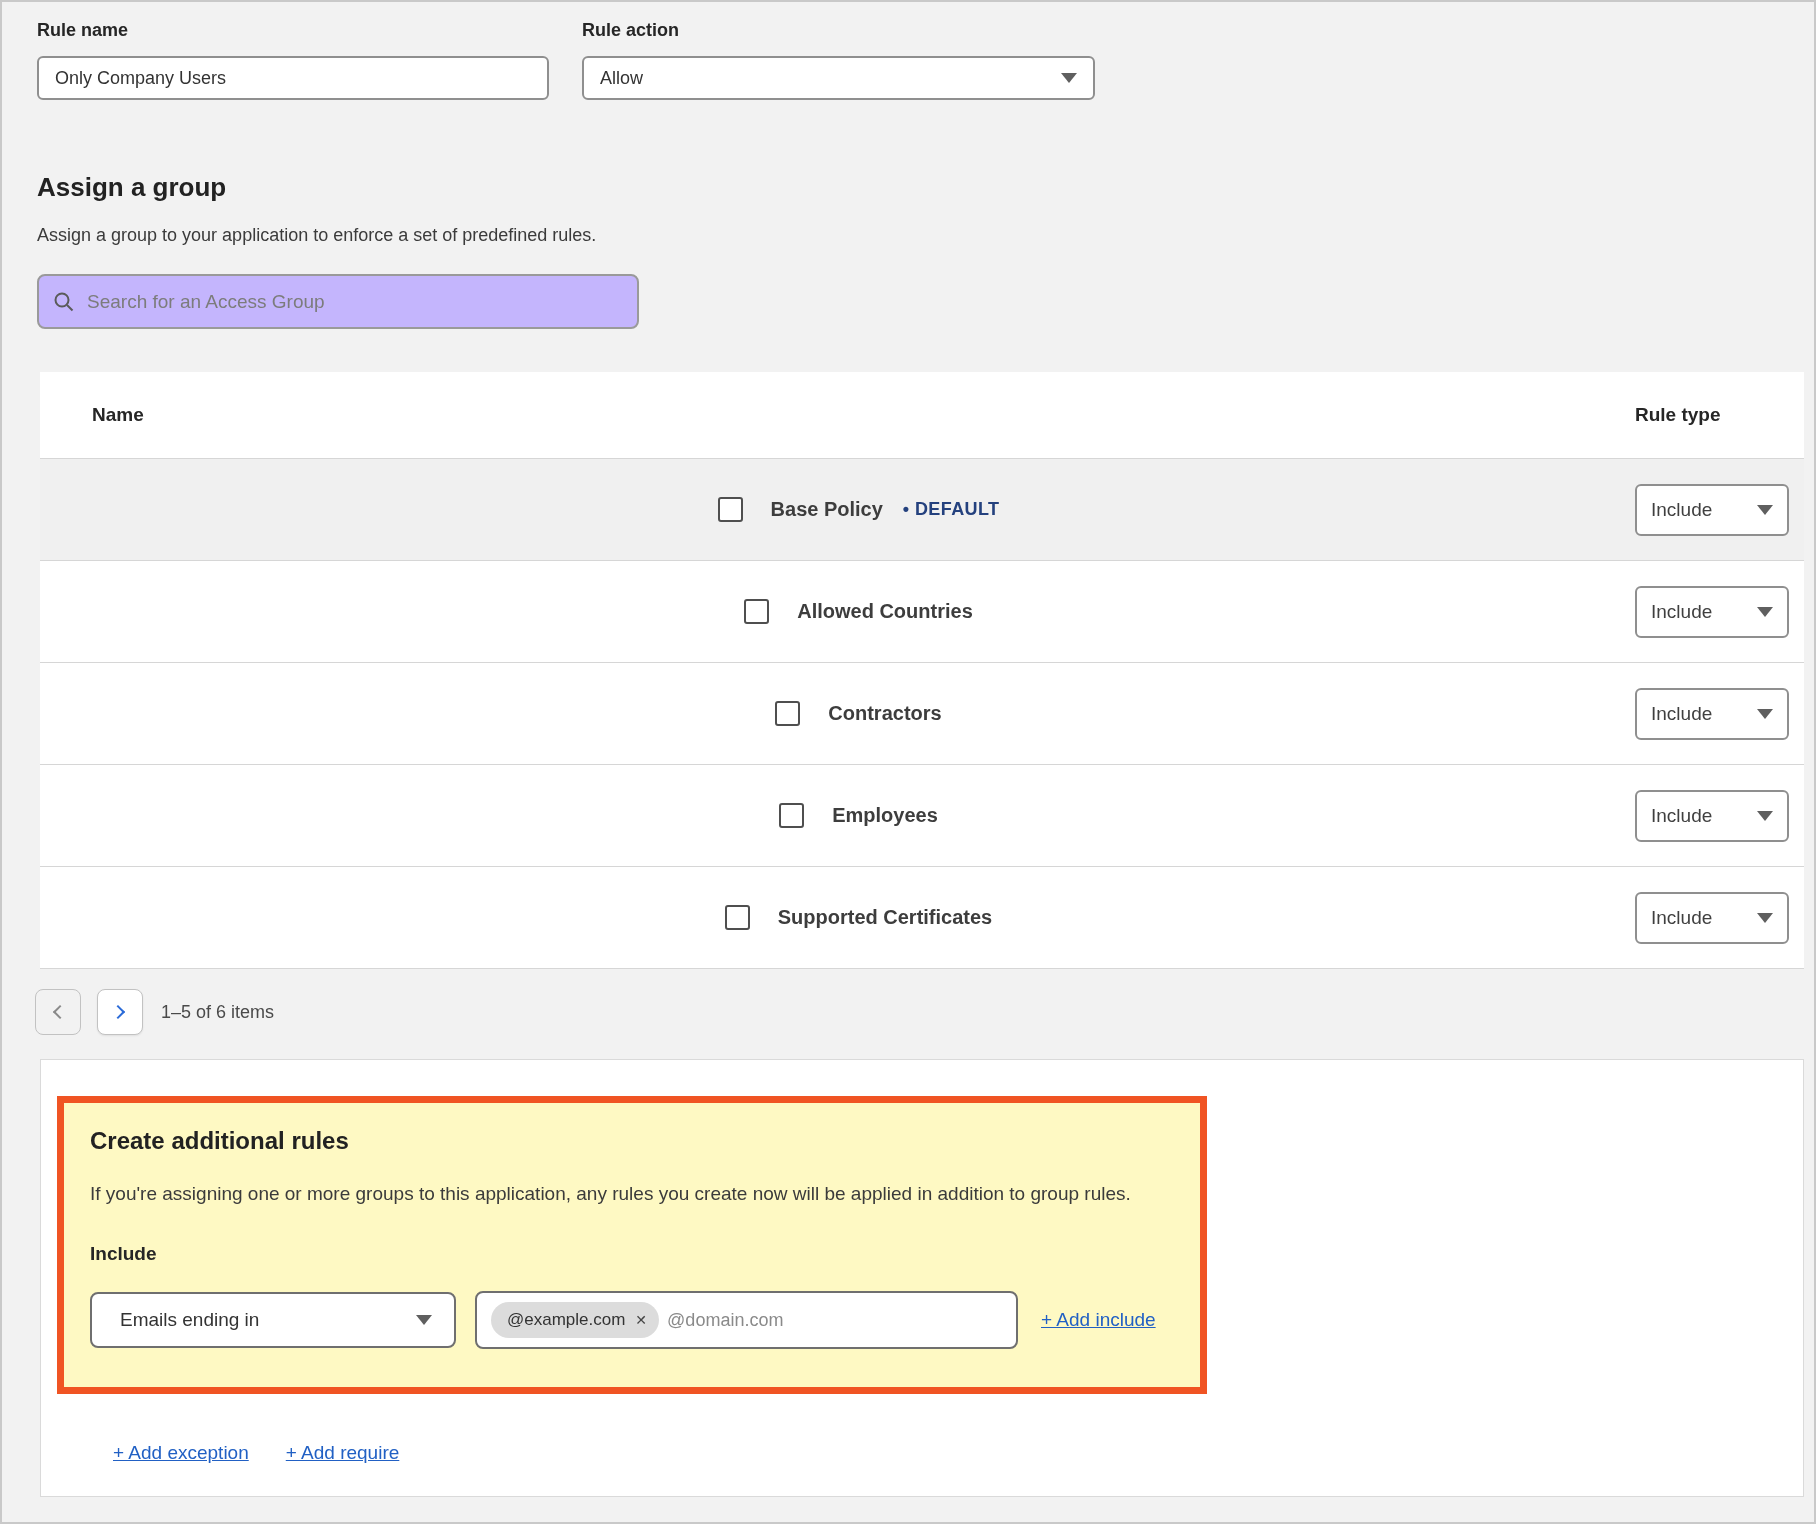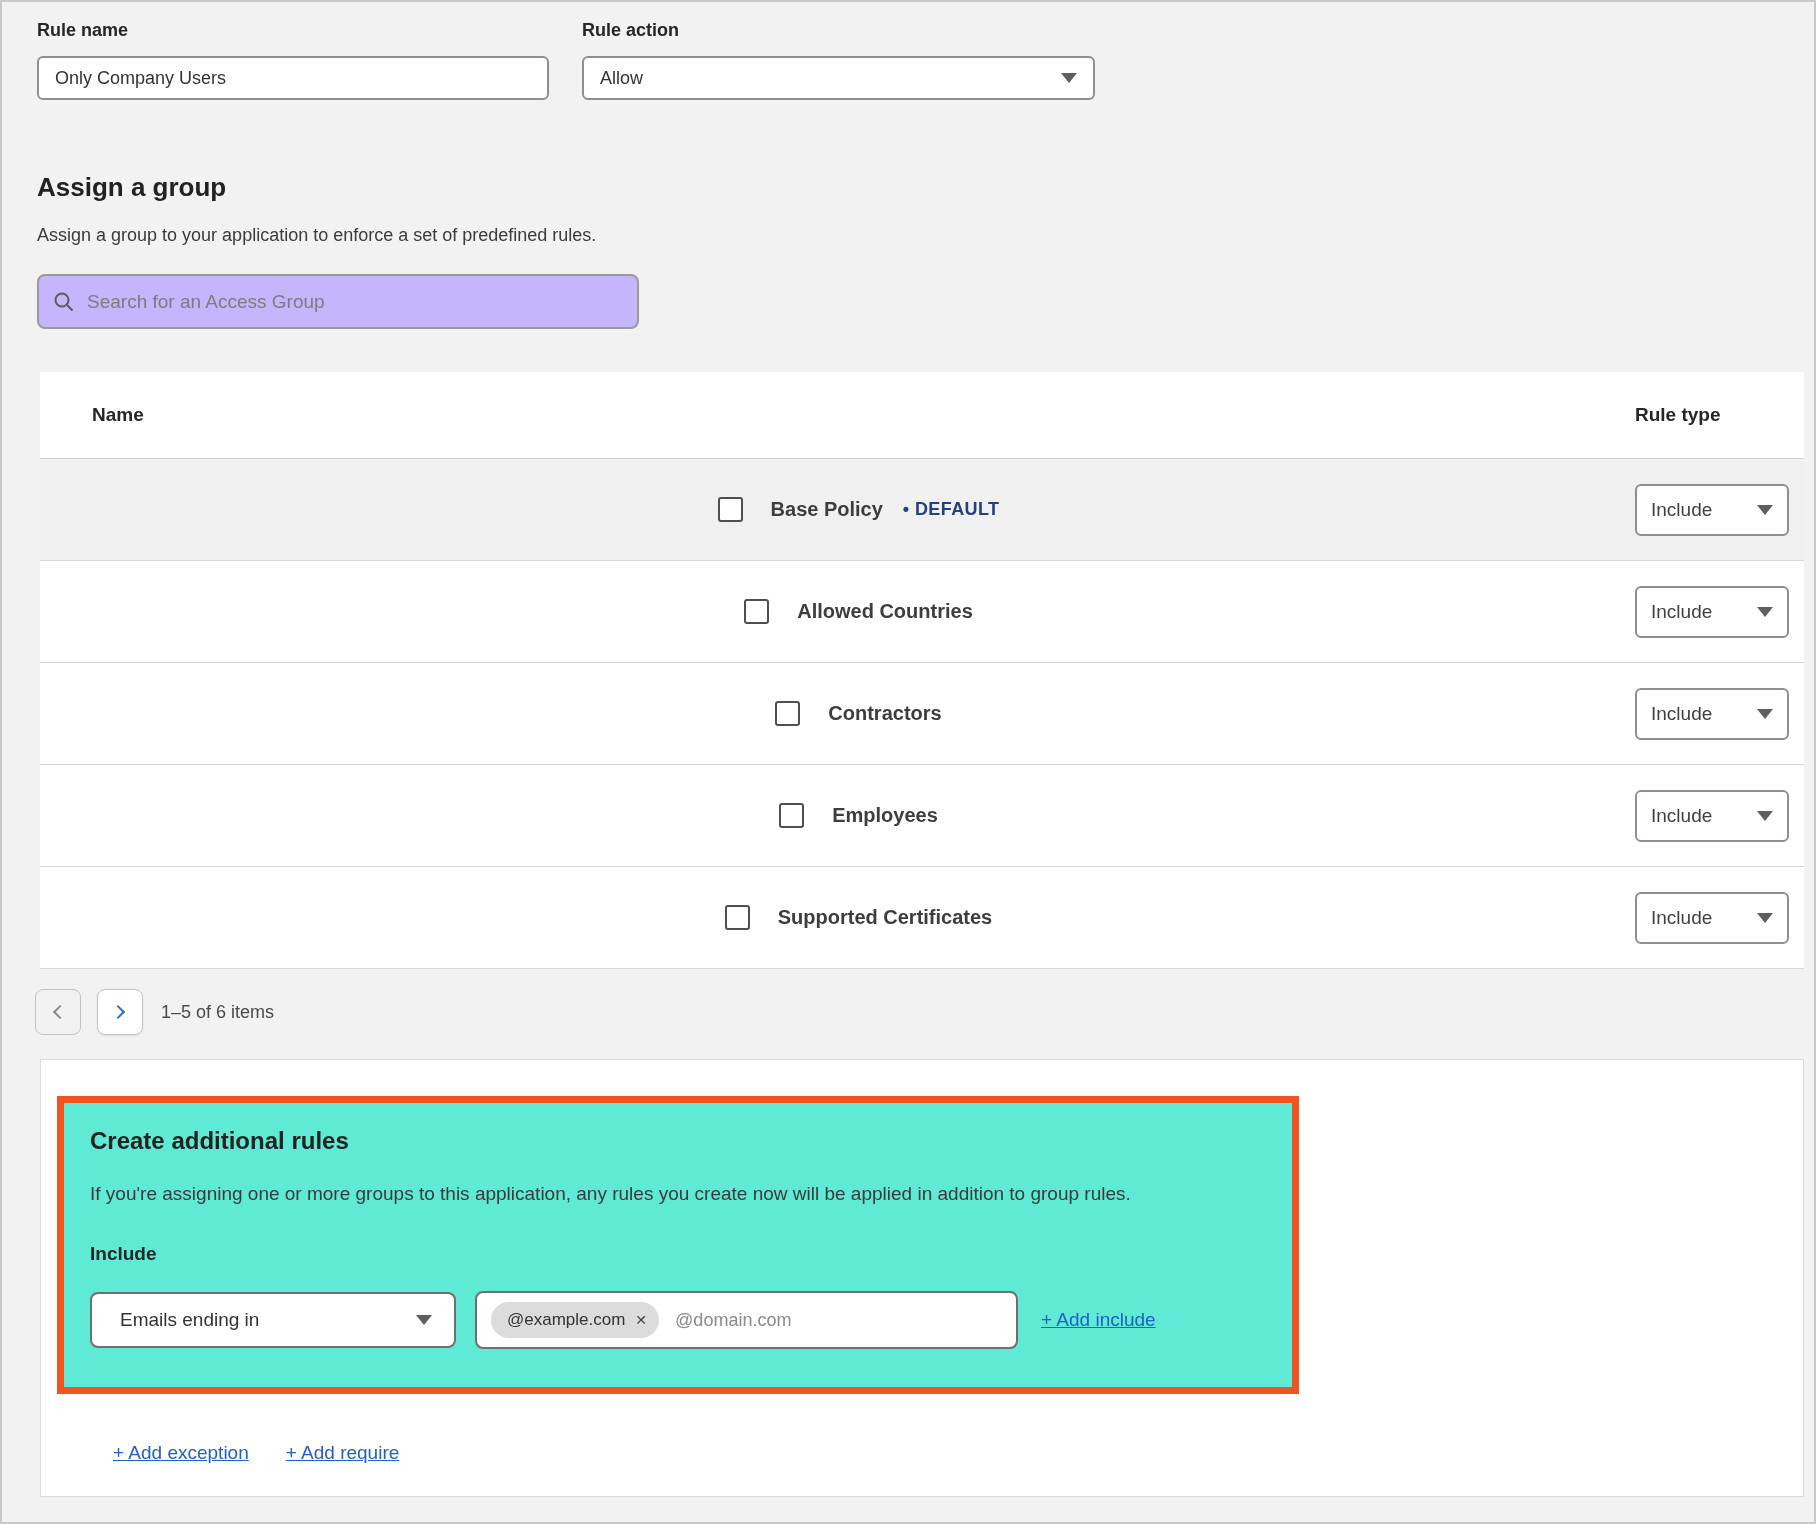--- a/index.html
+++ b/index.html
@@ -67,42 +67,42 @@
   .chev-right { transform:rotate(45deg);  margin-right:4px; border-color:#2b6bd8; }
   .pg-label { font-size:18px; color:#4a4a4a; margin-left:18px; }
 
   
   .bottom-card {
     margin:24px 14px 0 3px; width:1764px; height:438px;
     background:#ffffff; border:1px solid #dadada;
     padding:36px 0 0 16px;
   }
   .orange-box {
-    width:1242px; border:7px solid #f05423; padding:24px 30px 38px 26px; background:#5eead4;
+    width:1150px; border:7px solid #f05423; padding:24px 30px 38px 26px; background:#fef9c3;
   }
   .ar-title { font-size:24px; font-weight:bold; color:#222; }
   .ar-desc { font-size:19px; color:#3b3b3b; margin-top:28px; }
   .ar-include { font-size:19px; font-weight:bold; color:#262626; margin-top:38px; }
   .ar-controls { display:flex; align-items:center; margin-top:26px; }
   .ar-select {
     width:366px; height:56px; background:#fff; border:2px solid #6f6f6f; border-radius:8px;
     display:flex; align-items:center; justify-content:space-between; padding:0 22px 0 28px; cursor:pointer;
   }
   .ar-select span { font-size:19px; color:#333; }
   .tag-input {
     width:543px; height:58px; background:#fff; border:2px solid #6f6f6f; border-radius:8px;
     margin-left:19px; display:flex; align-items:center; padding:0 12px 0 14px;
   }
   .chip {
     background:#dcdcdc; border-radius:18px; height:36px; display:flex; align-items:center;
     padding:0 12px 0 16px; font-size:17px; color:#333; white-space:nowrap;
   }
   .chip-x { font-size:14px; color:#444; margin-left:10px; cursor:pointer; }
   .tag-input input {
-    border:none; outline:none; flex:1; margin-left:16px; font-size:18px;
+    border:none; outline:none; flex:1; margin-left:8px; font-size:18px;
     font-family:"Liberation Sans", sans-serif; color:#333; background:transparent;
   }
   .tag-input input::placeholder { color:#8a8a8a; }
   .link { font-size:19px; color:#2160c4; text-decoration:underline; cursor:pointer; }
   .ar-addinclude { margin-left:23px; }
   .footer-links { margin-top:48px; margin-left:56px; display:flex; gap:37px; }
 </style>
 </head>
 <body>
 

